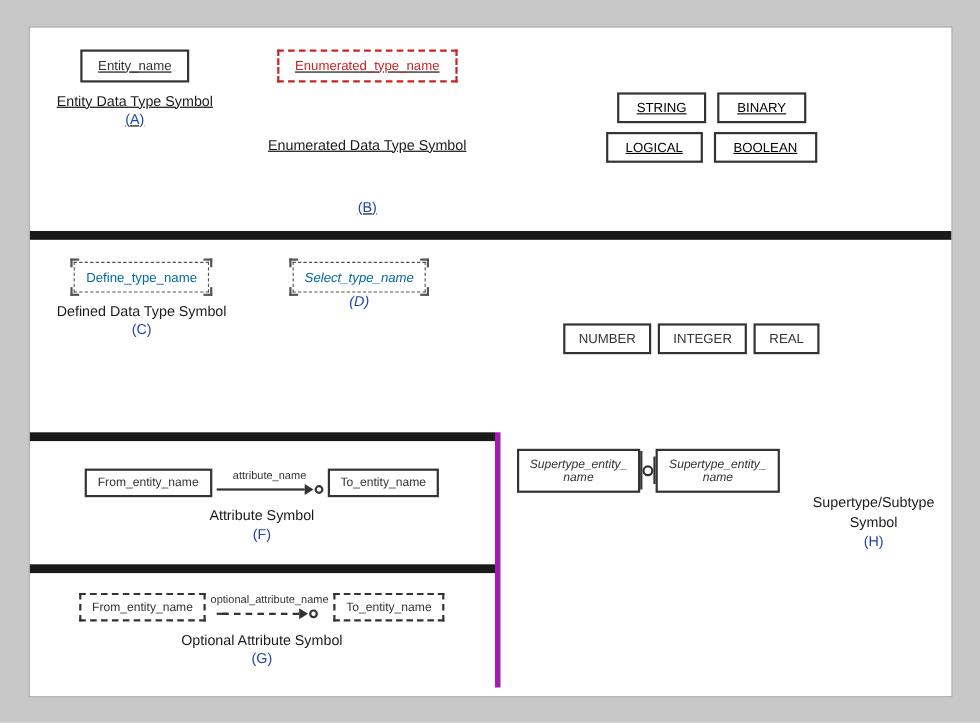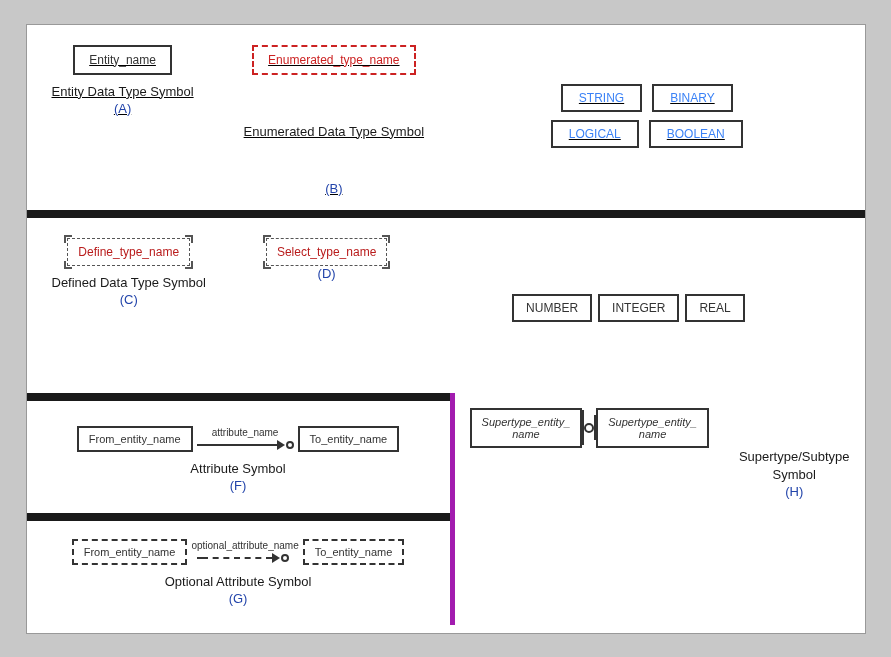--- a/index.html
+++ b/index.html
@@ -83,21 +83,21 @@
     .simple-types-row {
       display: flex;
       flex-direction: row;
       gap: 10px;
       margin-bottom: 8px;
     }
     .simple-type-box {
       border: 2px solid #333;
       padding: 5px 16px;
       font-size: 12px;
-      color: #3b82f6;
+      color: #000000;
       min-width: 75px;
     }
 
     
     .divider {
       height: 8px;
       background: #1a1a1a;
       margin: 0;
     }
 
@@ -251,21 +251,21 @@
     }
     .corner-tick.tl { top: -3px; left: -3px; border-width: 2px 0 0 2px; }
     .corner-tick.tr { top: -3px; right: -3px; border-width: 2px 2px 0 0; }
     .corner-tick.bl { bottom: -3px; left: -3px; border-width: 0 0 2px 2px; }
     .corner-tick.br { bottom: -3px; right: -3px; border-width: 0 2px 2px 0; }
 
     .tick-box {
       border: 1px dashed #555;
       padding: 6px 10px;
       font-size: 12px;
-      color: #b91c1c;
+      color: #0369a1;
       min-width: 90px;
       text-align: center;
     }
 
   </style>
 </head>
 <body>
 
 <div class="main-container">
 
@@ -304,21 +304,21 @@
         <span class="corner-tick tl"></span>
         <span class="corner-tick tr"></span>
         <span class="corner-tick bl"></span>
         <span class="corner-tick br"></span>
         <div class="tick-box">Define_type_name</div>
       </div>
       <div class="symbol-label">Defined Data Type Symbol</div>
       <div class="symbol-label-sub">(C)</div>
     </div>
 
-    <div class="symbol-block" style="margin-left:30px;">
+    <div class="symbol-block" style="margin-left:30px;font-style:italic;">
       <div class="select-box-wrap">
         <span class="corner-tick tl"></span>
         <span class="corner-tick tr"></span>
         <span class="corner-tick bl"></span>
         <span class="corner-tick br"></span>
         <div class="tick-box">Select_type_name</div>
       </div>
       <div class="symbol-label-sub">(D)</div>
     </div>
 

